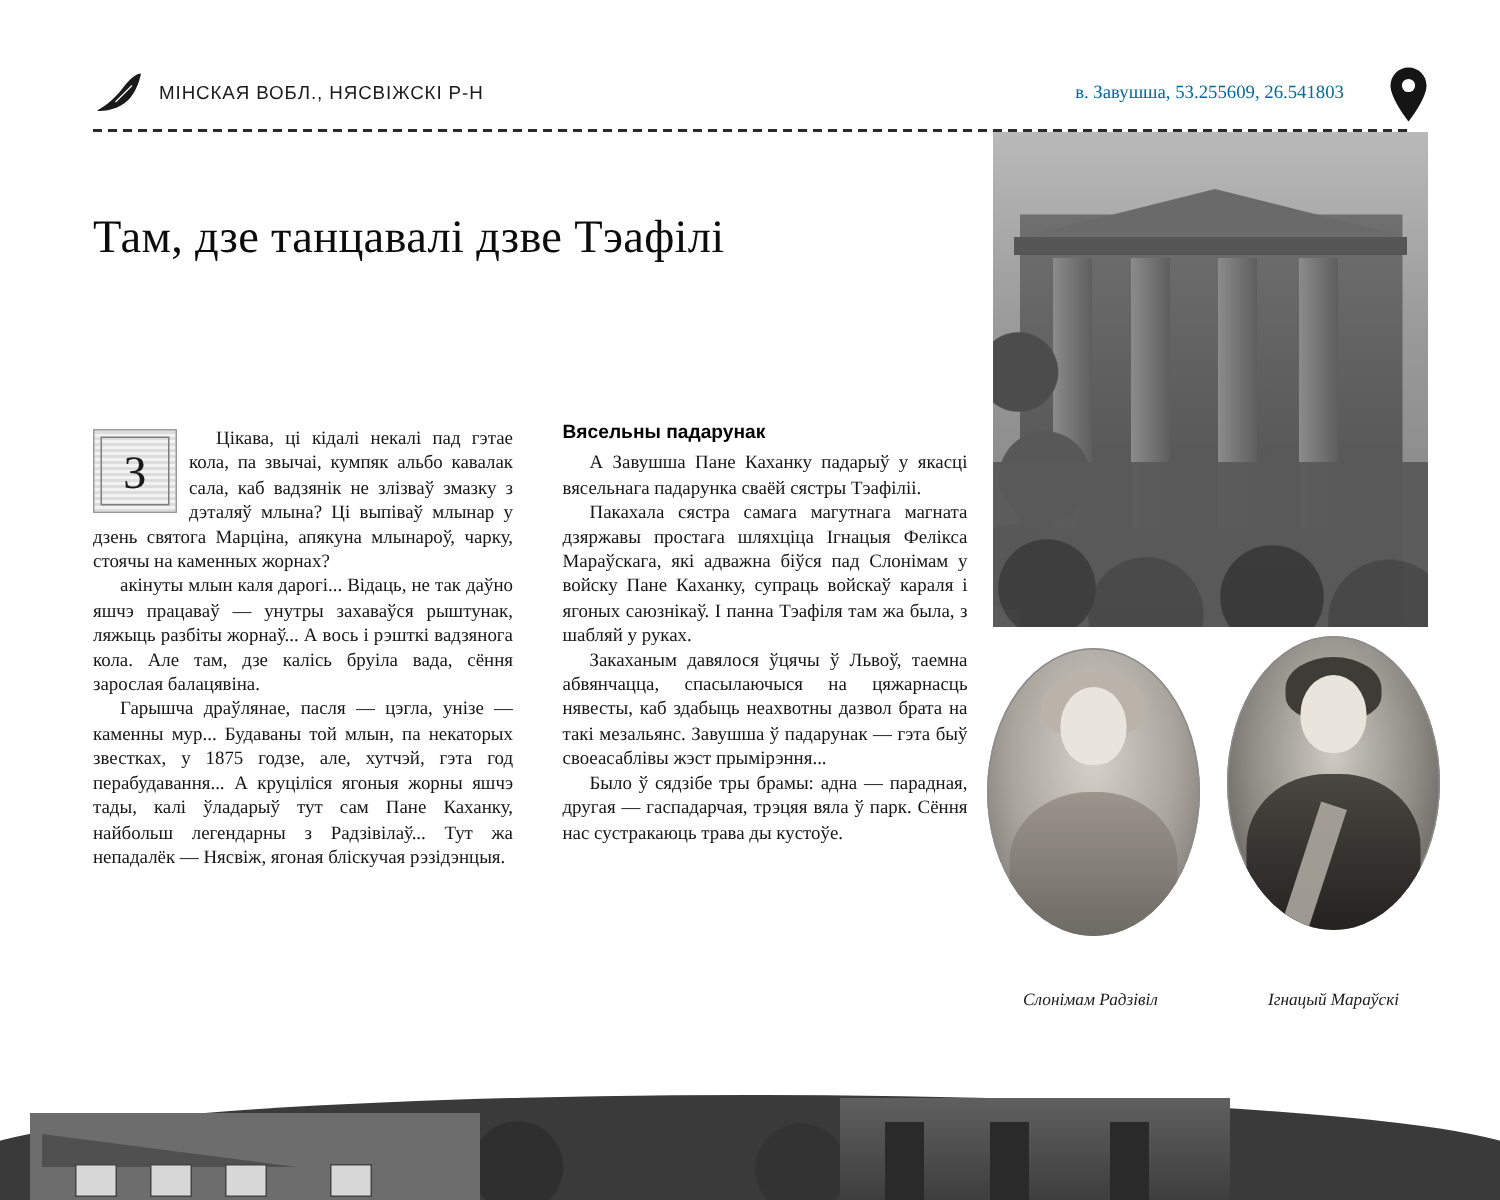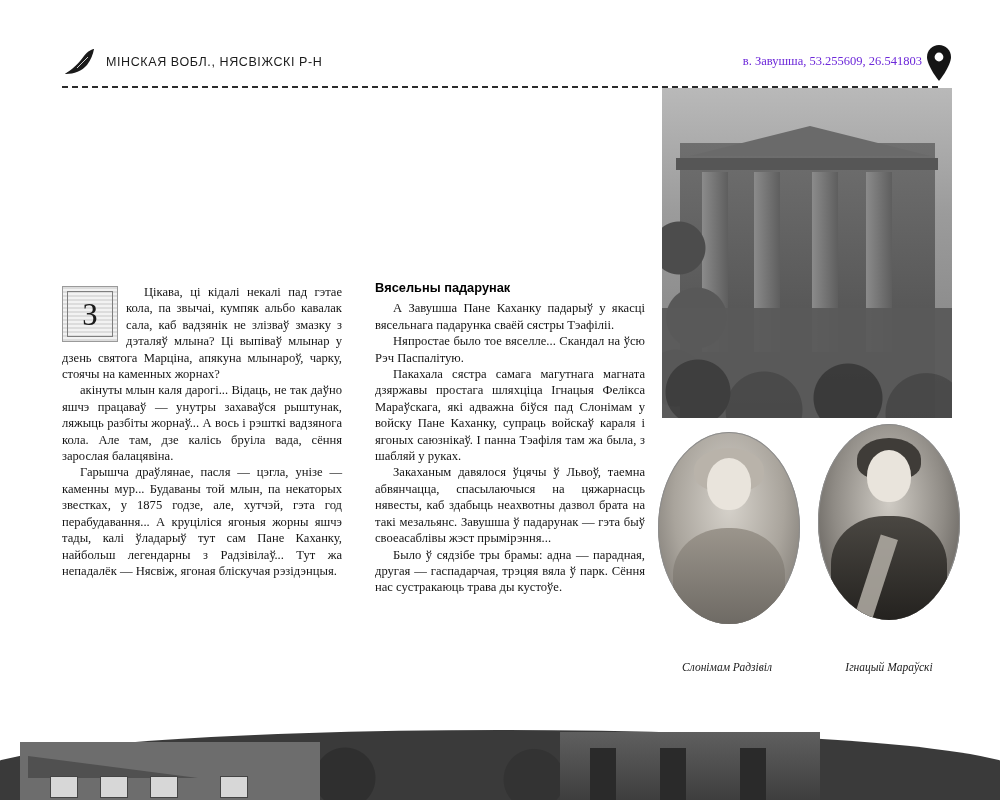--- a/index.html
+++ b/index.html
@@ -47,25 +47,25 @@
   }
   .header-title {
     font-family: "Liberation Sans", sans-serif;
     font-size: 12.5px;
     letter-spacing: 0.6px;
     color: #1b1b1b;
     white-space: nowrap;
   }
   .header-right {
     position: absolute;
-    right: 30px;
+    right: 56px;
     top: 6px;
     font-family: "Liberation Serif", serif;
     font-size: 12.5px;
-    color: #6d28d9;
+    color: #0369a1;
     white-space: nowrap;
   }
   .pin-icon {
     position: absolute;
     right: 0px;
     top: -4px;
     width: 26px;
     height: 38px;
   }
   .dashed-rule {
@@ -430,37 +430,37 @@
     <div class="header-right">в. Завушша,  53.255609, 26.541803</div>
     <span class="pin-icon">
       <svg viewBox="0 0 26 38" width="26" height="38" aria-hidden="true">
         <path d="M13 1 C6.4 1 1 6.4 1 13 C1 22 13 37 13 37 C13 37 25 22 25 13 C25 6.4 19.6 1 13 1 Z" fill="#151515"></path>
         <circle cx="13" cy="13" r="4.4" fill="#ffffff"></circle>
       </svg>
     </span>
   </div>
   <div class="dashed-rule"></div>
 
+  <h1 class="article-title">Там, дзе танцавалі дзве Тэафілі</h1>
 
   <div class="col col-left">
     <div class="dropcap">
       <span class="stamp-bg"></span>
       <span class="stamp-inner">
         <span class="stamp-letter">З</span>
       </span>
     </div>
     <p>Цікава, ці кідалі некалі пад гэтае кола, па звычаі, кумпяк альбо кавалак сала, каб ва­дзянік не злізваў змазку з дэталяў млына? Ці выпіваў млынар у дзень свя­тога Марціна, апякуна млынароў, чарку, стоячы на каменных жорнах?</p>
     <p>акінуты млын каля дарогі... Відаць, не так даўно яшчэ працаваў — унутры захаваўся рыштунак, ляжыць разбіты жорнаў... А вось і рэшткі ва­дзянога кола. Але там, дзе калісь бруіла вада, сёння зарослая балацявіна.</p>
     <p>Гарышча драўлянае, пасля — цэгла, унізе — каменны мур... Будаваны той млын, па некаторых звестках, у 1875 го­дзе, але, хутчэй, гэта год перабудавання... А круціліся ягоныя жорны яшчэ тады, калі ўладарыў тут сам Пане Каханку, найбольш легендарны з Ра­дзівілаў... Тут жа непадалёк — Нясвіж, ягоная бліску­чая рэзідэнцыя.</p>
   </div>
 
   <div class="col col-right">
     <p class="subhead">Вясельны падарунак</p>
     <p>А Завушша Пане Каханку падарыў у якасці вясельнага падарунка сваёй ся­стры Тэафілii.</p>
-    <p>Няпростае было тое вяселле... Скан­дал на ўсю Рэч Паспалітую.</p>
     <p>Пакахала сястра самага магутнага магната дзяржавы простага шляхціца Ігнацыя Фелікса Мараўскага, які адваж­на біўся пад Слонімам у войску Пане Каханку, супраць войскаў караля і яго­ных саюзнікаў. І панна Тэафіля там жа была, з шабляй у руках.</p>
     <p>Закаханым давялося ўцячы ў Львоў, таемна абвянчацца, спасылаючыся на цяжарнасць нявесты, каб здабыць неа­хвотны дазвол брата на такі мезальянс. Завушша ў падарунак — гэта быў своеа­саблівы жэст прымірэння...</p>
     <p>Было ў сядзібе тры брамы: адна — па­радная, другая — гаспадарчая, трэцяя вяла ў парк. Сёння нас сустракаюць трава ды кустоўе.</p>
   </div>
 
   <div class="photo-top">
     <div class="sky"></div>
     <div class="ruin"></div>
     <div class="pediment"></div>
     <div class="cornice"></div>

